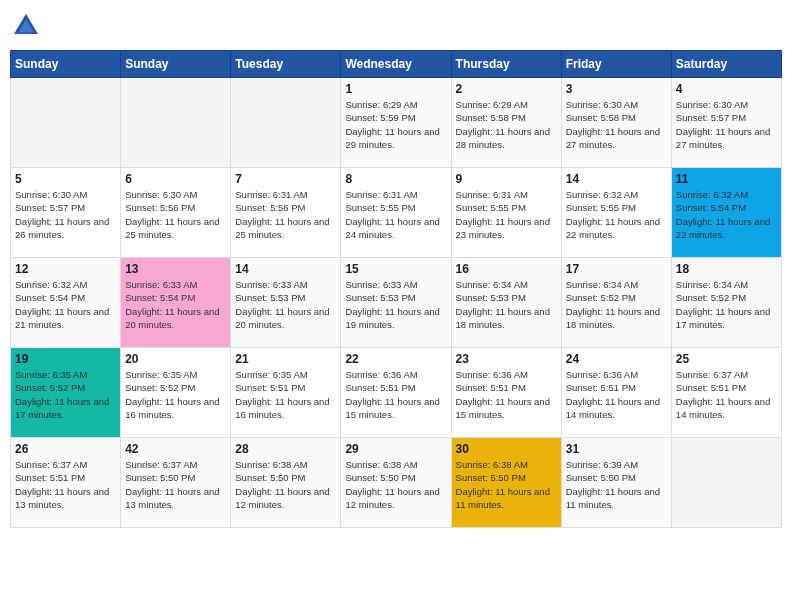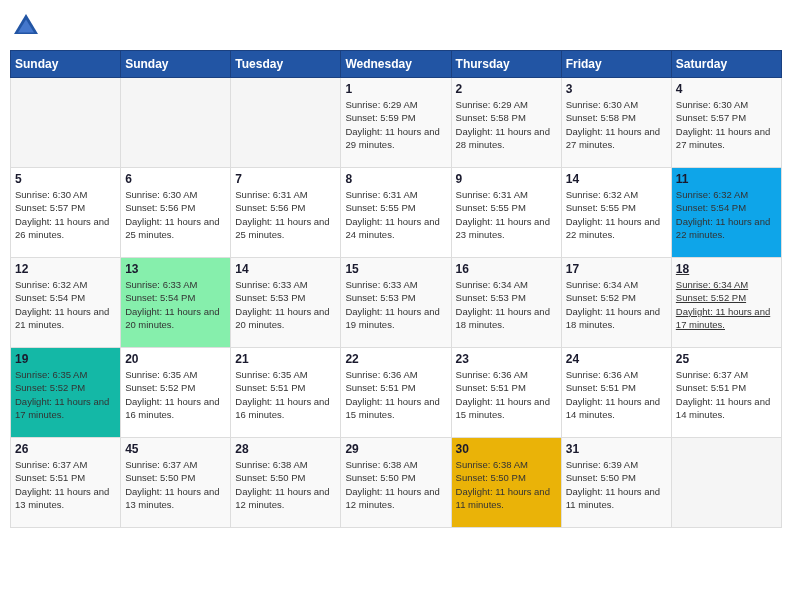--- a/index.html
+++ b/index.html
@@ -196,21 +196,21 @@
 Daylight: 11 hours and 22 minutes.</div>
         </td>
       </tr>
       <tr>
         <td style="background-color: rgb(249, 249, 249);">
           <span class="day-num">12</span>
           <div class="day-info">Sunrise: 6:32 AM
 Sunset: 5:54 PM
 Daylight: 11 hours and 21 minutes.</div>
         </td>
-        <td style="background-color: #86efac;">
+        <td style="background-color: #f9a8d4;">
           <span class="day-num">13</span>
           <div class="day-info">Sunrise: 6:33 AM
 Sunset: 5:54 PM
 Daylight: 11 hours and 20 minutes.</div>
         </td>
         <td style="background-color: rgb(249, 249, 249);">
           <span class="day-num">14</span>
           <div class="day-info">Sunrise: 6:33 AM
 Sunset: 5:53 PM
 Daylight: 11 hours and 20 minutes.</div>
@@ -226,21 +226,21 @@
           <div class="day-info">Sunrise: 6:34 AM
 Sunset: 5:53 PM
 Daylight: 11 hours and 18 minutes.</div>
         </td>
         <td style="background-color: rgb(249, 249, 249);">
           <span class="day-num">17</span>
           <div class="day-info">Sunrise: 6:34 AM
 Sunset: 5:52 PM
 Daylight: 11 hours and 18 minutes.</div>
         </td>
-        <td style="background-color: rgb(249, 249, 249); text-decoration: underline;">
+        <td style="background-color: rgb(249, 249, 249);">
           <span class="day-num">18</span>
           <div class="day-info">Sunrise: 6:34 AM
 Sunset: 5:52 PM
 Daylight: 11 hours and 17 minutes.</div>
         </td>
       </tr>
       <tr>
         <td style="background-color: #14b8a6;">
           <span class="day-num">19</span>
           <div class="day-info">Sunrise: 6:35 AM
@@ -285,21 +285,21 @@
         </td>
       </tr>
       <tr>
         <td style="background-color: rgb(249, 249, 249);">
           <span class="day-num">26</span>
           <div class="day-info">Sunrise: 6:37 AM
 Sunset: 5:51 PM
 Daylight: 11 hours and 13 minutes.</div>
         </td>
         <td style="background-color: rgb(249, 249, 249);">
-          <span class="day-num">45</span>
+          <span class="day-num">42</span>
           <div class="day-info">Sunrise: 6:37 AM
 Sunset: 5:50 PM
 Daylight: 11 hours and 13 minutes.</div>
         </td>
         <td style="background-color: rgb(249, 249, 249);">
           <span class="day-num">28</span>
           <div class="day-info">Sunrise: 6:38 AM
 Sunset: 5:50 PM
 Daylight: 11 hours and 12 minutes.</div>
         </td>

